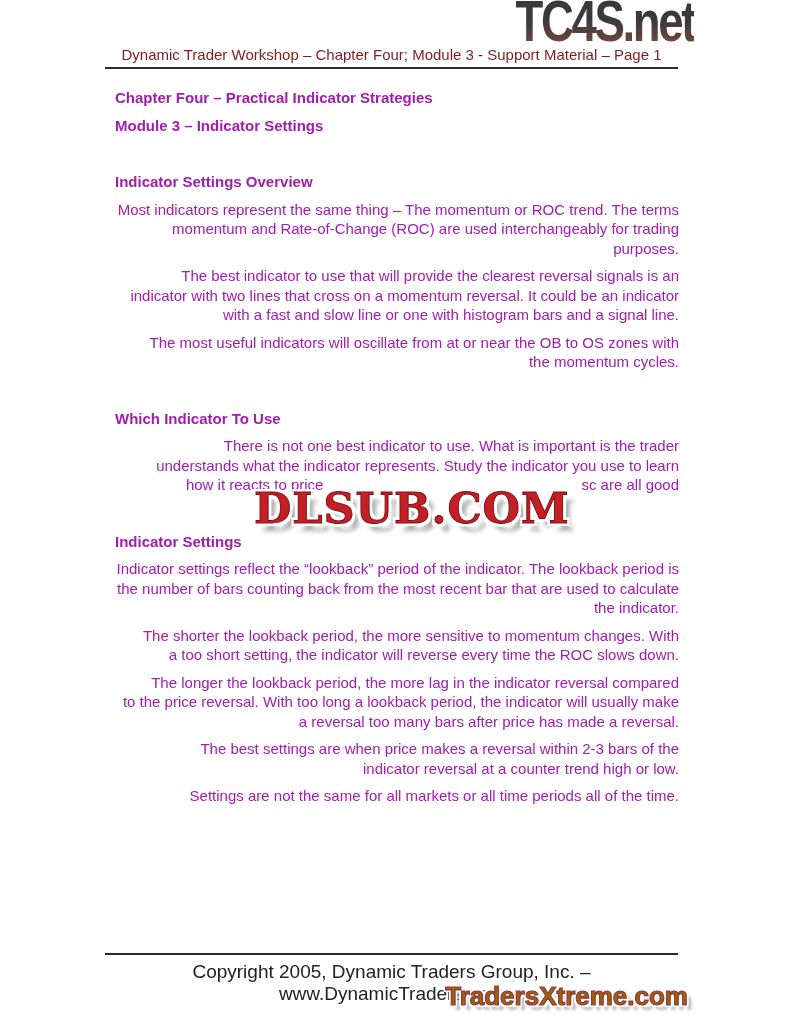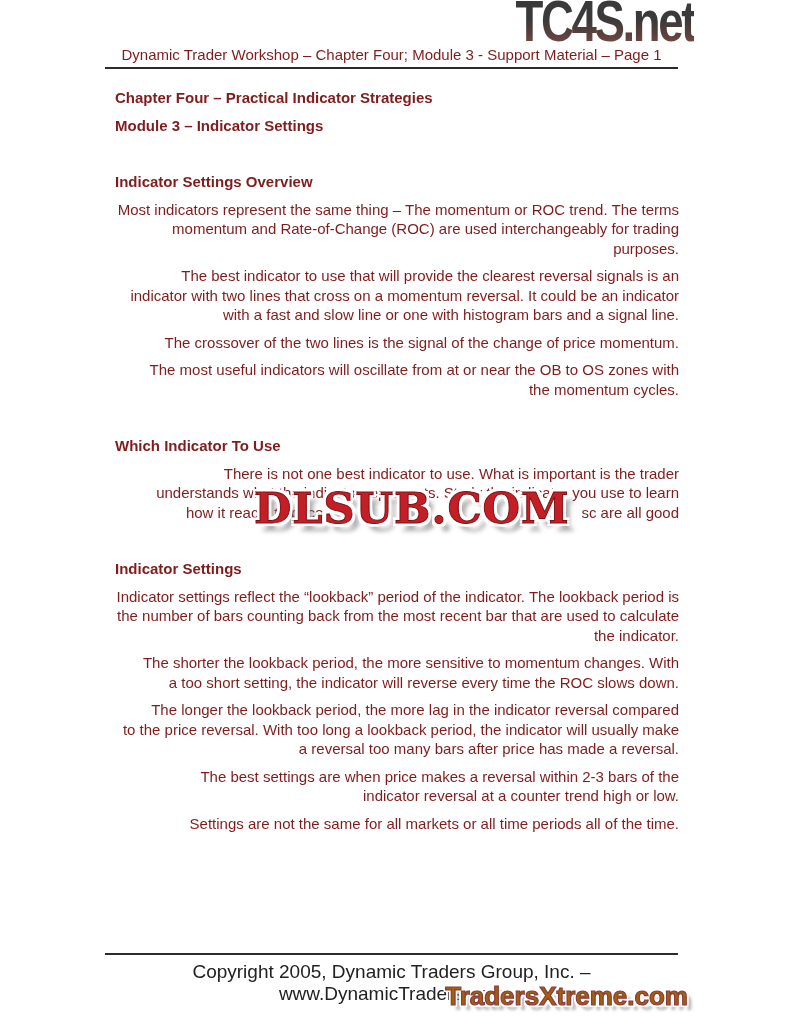--- a/index.html
+++ b/index.html
@@ -23,21 +23,21 @@
     }
   }
 
   .header-text{position:absolute;top:46px;left:105px;width:573px;text-align:center;font-size:15px;color:#7f1d1d;}
   .rule{position:absolute;left:105px;width:573px;border-top:2px solid #2b2b2b;height:0;}
   .rule-top{top:67px;}
   .rule-bottom{top:953px;}
   .footer-text{position:absolute;top:961px;left:105px;width:573px;text-align:center;font-size:19px;color:#222;}
 
   
-  .content{position:absolute;left:115px;top:88px;width:564px;font-size:15px;line-height:19.5px;color:#7f1d1d;}
+  .content{position:absolute;left:115px;top:88px;width:564px;font-size:15px;line-height:19.5px;color:#a21caf;}
   .doc-title{font-weight:bold;margin:0 0 8px 0;}
   .doc-subtitle{font-weight:bold;margin:0;}
   .sec-heading{font-weight:bold;margin:37px 0 3px 0;}
   .para{margin:8px 0 0 0;text-align:right;}
   .indent{text-indent:26px;}
   .pline{white-space:nowrap;}
   .wm-gap{display:inline-block;width:258px;}
 
   
   .watermark{
@@ -72,21 +72,20 @@
   <div class="rule rule-top"></div>
 
   <div class="content">
 
     <div class="doc-title">Chapter Four – Practical Indicator Strategies</div>
     <div class="doc-subtitle">Module 3 – Indicator Settings</div>
 
     <div class="sec-heading">Indicator Settings Overview</div>
     <p class="para">Most indicators represent the same thing – The momentum or ROC trend. The terms momentum and Rate-of-Change (ROC) are used interchangeably for trading purposes.</p>
     <p class="para indent">The best indicator to use that will provide the clearest reversal signals is an indicator with two lines that cross on a momentum reversal. It could be an indicator with a fast and slow line or one with histogram bars and a signal line.</p>
-    <p class="para indent">The crossover of the two lines is the signal of the change of price momentum.</p>
     <p class="para indent">The most useful indicators will oscillate from at or near the OB to OS zones with the momentum cycles.</p>
 
     <div class="sec-heading">Which Indicator To Use</div>
     <div class="para">
       <div class="pline">There is not one best indicator to use. What is important is the trader</div>
       <div class="pline">understands what the indicator represents. Study the indicator you use to learn</div>
       <div class="pline"><span>how it reacts to price</span><span class="wm-gap"></span><span>sc are all good</span></div>
     </div>
 
     <div class="sec-heading">Indicator Settings</div>

